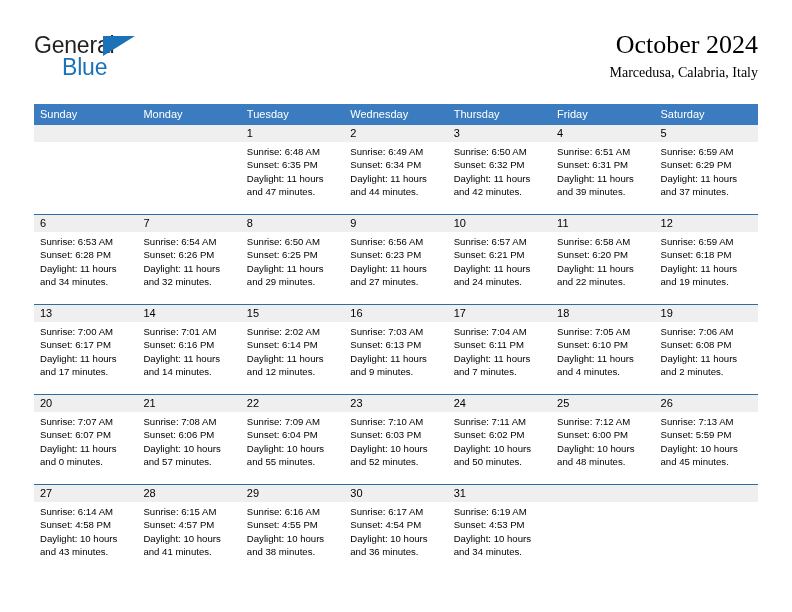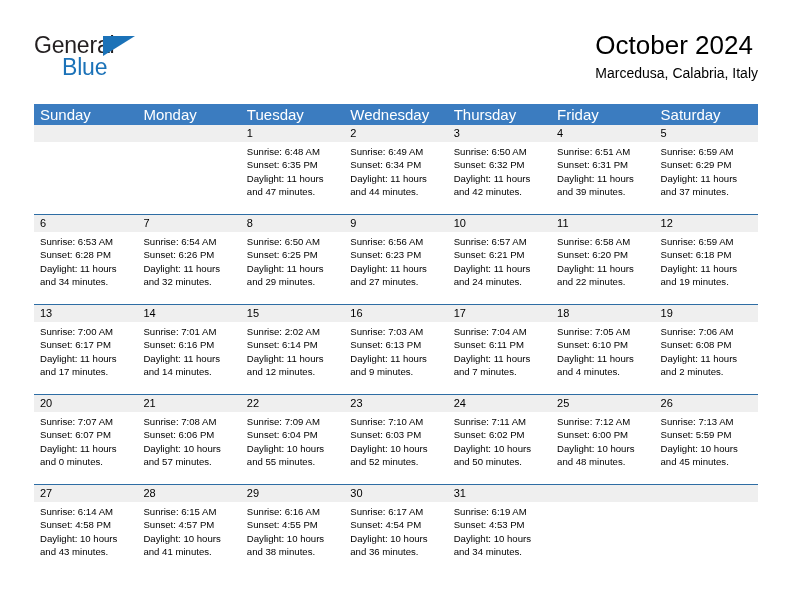--- a/index.html
+++ b/index.html
@@ -62,20 +62,22 @@
     font-size: 23px;
     line-height: 26px;
     color: #1b72b8;
     letter-spacing: -0.2px;
   }
 
   .titles {
     position: absolute;
     right: 0;
     top: 0;
+    text-align: right;
+    font-family: Liberation Serif, serif;
   }
   .cal-title {
     font-size: 26px;
     line-height: 34px;
     color: #000000;
     font-weight: normal;
     margin: 0;
     white-space: nowrap;
   }
   .cal-subtitle {
@@ -94,21 +96,21 @@
     width: 724px;
   }
   .weekday-row {
     display: flex;
     background: #3b7cc0;
     height: 21px;
   }
   .weekday {
     flex: 1 1 0;
     color: #ffffff;
-    font-size: 15px;
+    font-size: 11px;
     line-height: 21px;
     padding-left: 6px;
     box-sizing: border-box;
     overflow: hidden;
     white-space: nowrap;
   }
 
   .week {
     position: relative;
     border-top: 1.5px solid #2e6da4;

